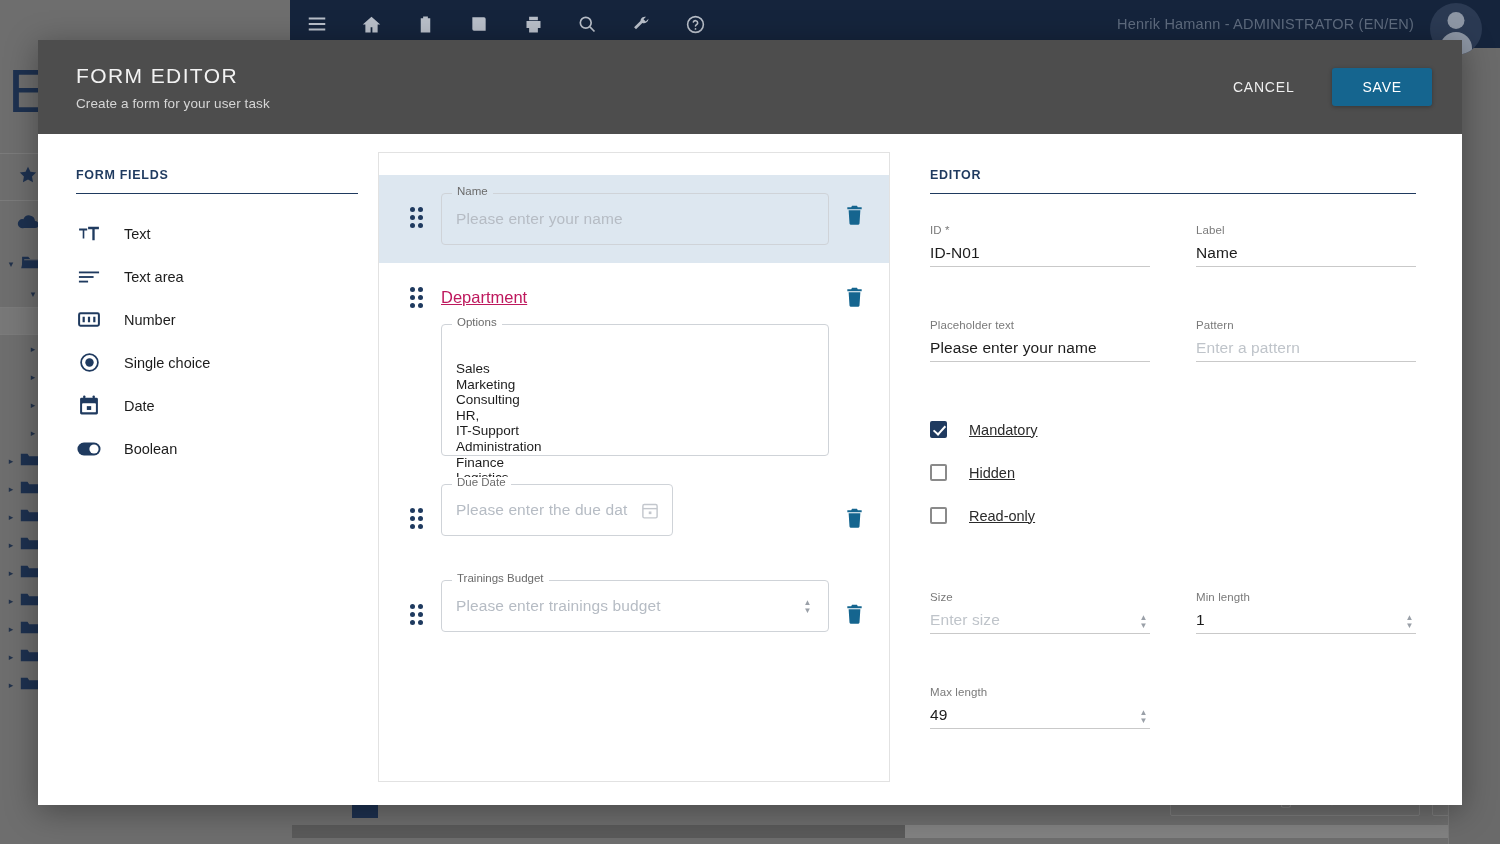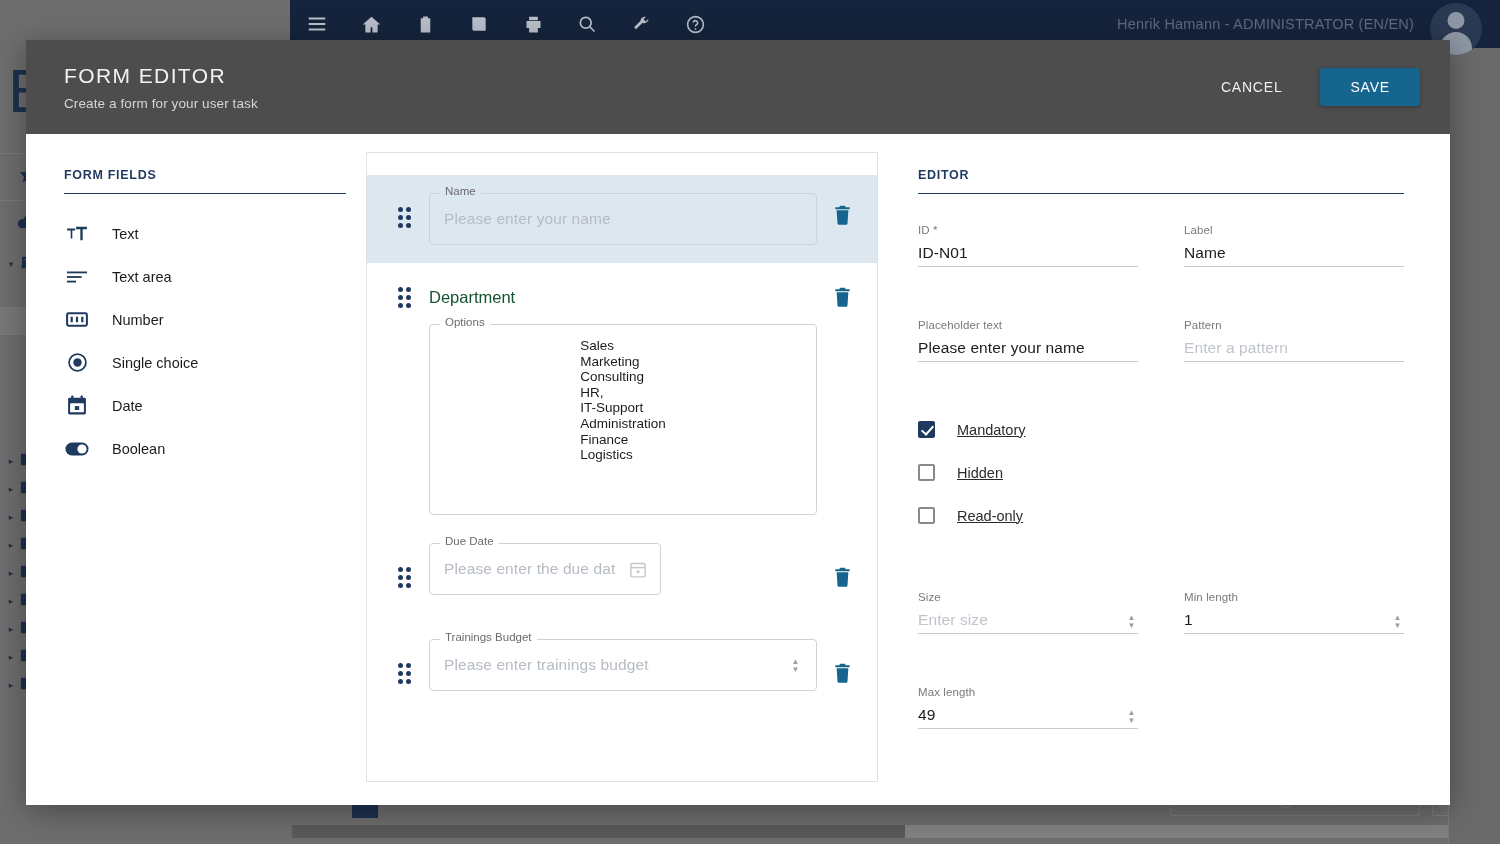--- a/index.html
+++ b/index.html
@@ -72,21 +72,21 @@
     display: flex; align-items: center; color: #8b8b8b;
   }
   .bg-btn-group .bi { width: 46px; text-align: center; font-size: 13px; }
   .bg-canvas-tab {
     position: absolute; left: 352px; bottom: 26px; width: 26px; height: 36px;
     background: #1d3150;
   }
 
   
   #modal {
-    position: absolute; left: 26px; top: 40px; width: 1424px; height: 765px;
+    position: absolute; left: 38px; top: 40px; width: 1424px; height: 765px;
     background: #ffffff;
     box-shadow: 0 6px 30px rgba(0,0,0,.35);
     display: flex; flex-direction: column;
   }
   #modal-header {
     height: 94px; background: #4d4d4d; color: #fff;
     display: flex; align-items: center; padding: 0 38px 0 38px;
     position: relative; flex: 0 0 94px;
   }
   #modal-title {
@@ -169,25 +169,25 @@
   }
   .outlined > .legend {
     position: absolute; top: -8px; left: 10px; padding: 0 5px;
     background: #fff; font-size: 11.5px; color: #6b6b6b; line-height: 1;
   }
   .fld-row.selected .outlined > .legend { background: #dde7f0; }
   .ph {
     font-size: 15.5px; color: #b6bcc4; letter-spacing: .1px;
     flex: 1; white-space: nowrap; overflow: hidden;
   }
-  .outlined.tall { height: 191px; align-items: flex-start; padding-top: 13px; justify-content: center; }
+  .outlined.tall { height: 132px; align-items: flex-start; padding-top: 36px; }
   .opt-list { font-size: 13.5px; color: #1c1c1c; line-height: 15.6px; }
 
   .hdr-label {
-    font-size: 16.5px; color: #14532d; padding-top: 17px;
+    font-size: 16.5px; color: #be185d; padding-top: 17px; text-decoration: underline;
   }
   .cal-icon { color: #c3c7cd; margin-left: 4px; display:flex; }
   .spinner {
     width: 13px; display: flex; flex-direction: column; align-items: center;
     gap: 1px; color: #9aa0a8; margin-left: 6px;
   }
   .spinner i { font-size: 8px; line-height: 7px; font-style: normal; }
 
   
   #details { flex: 1; padding: 34px 46px 0 40px; }

